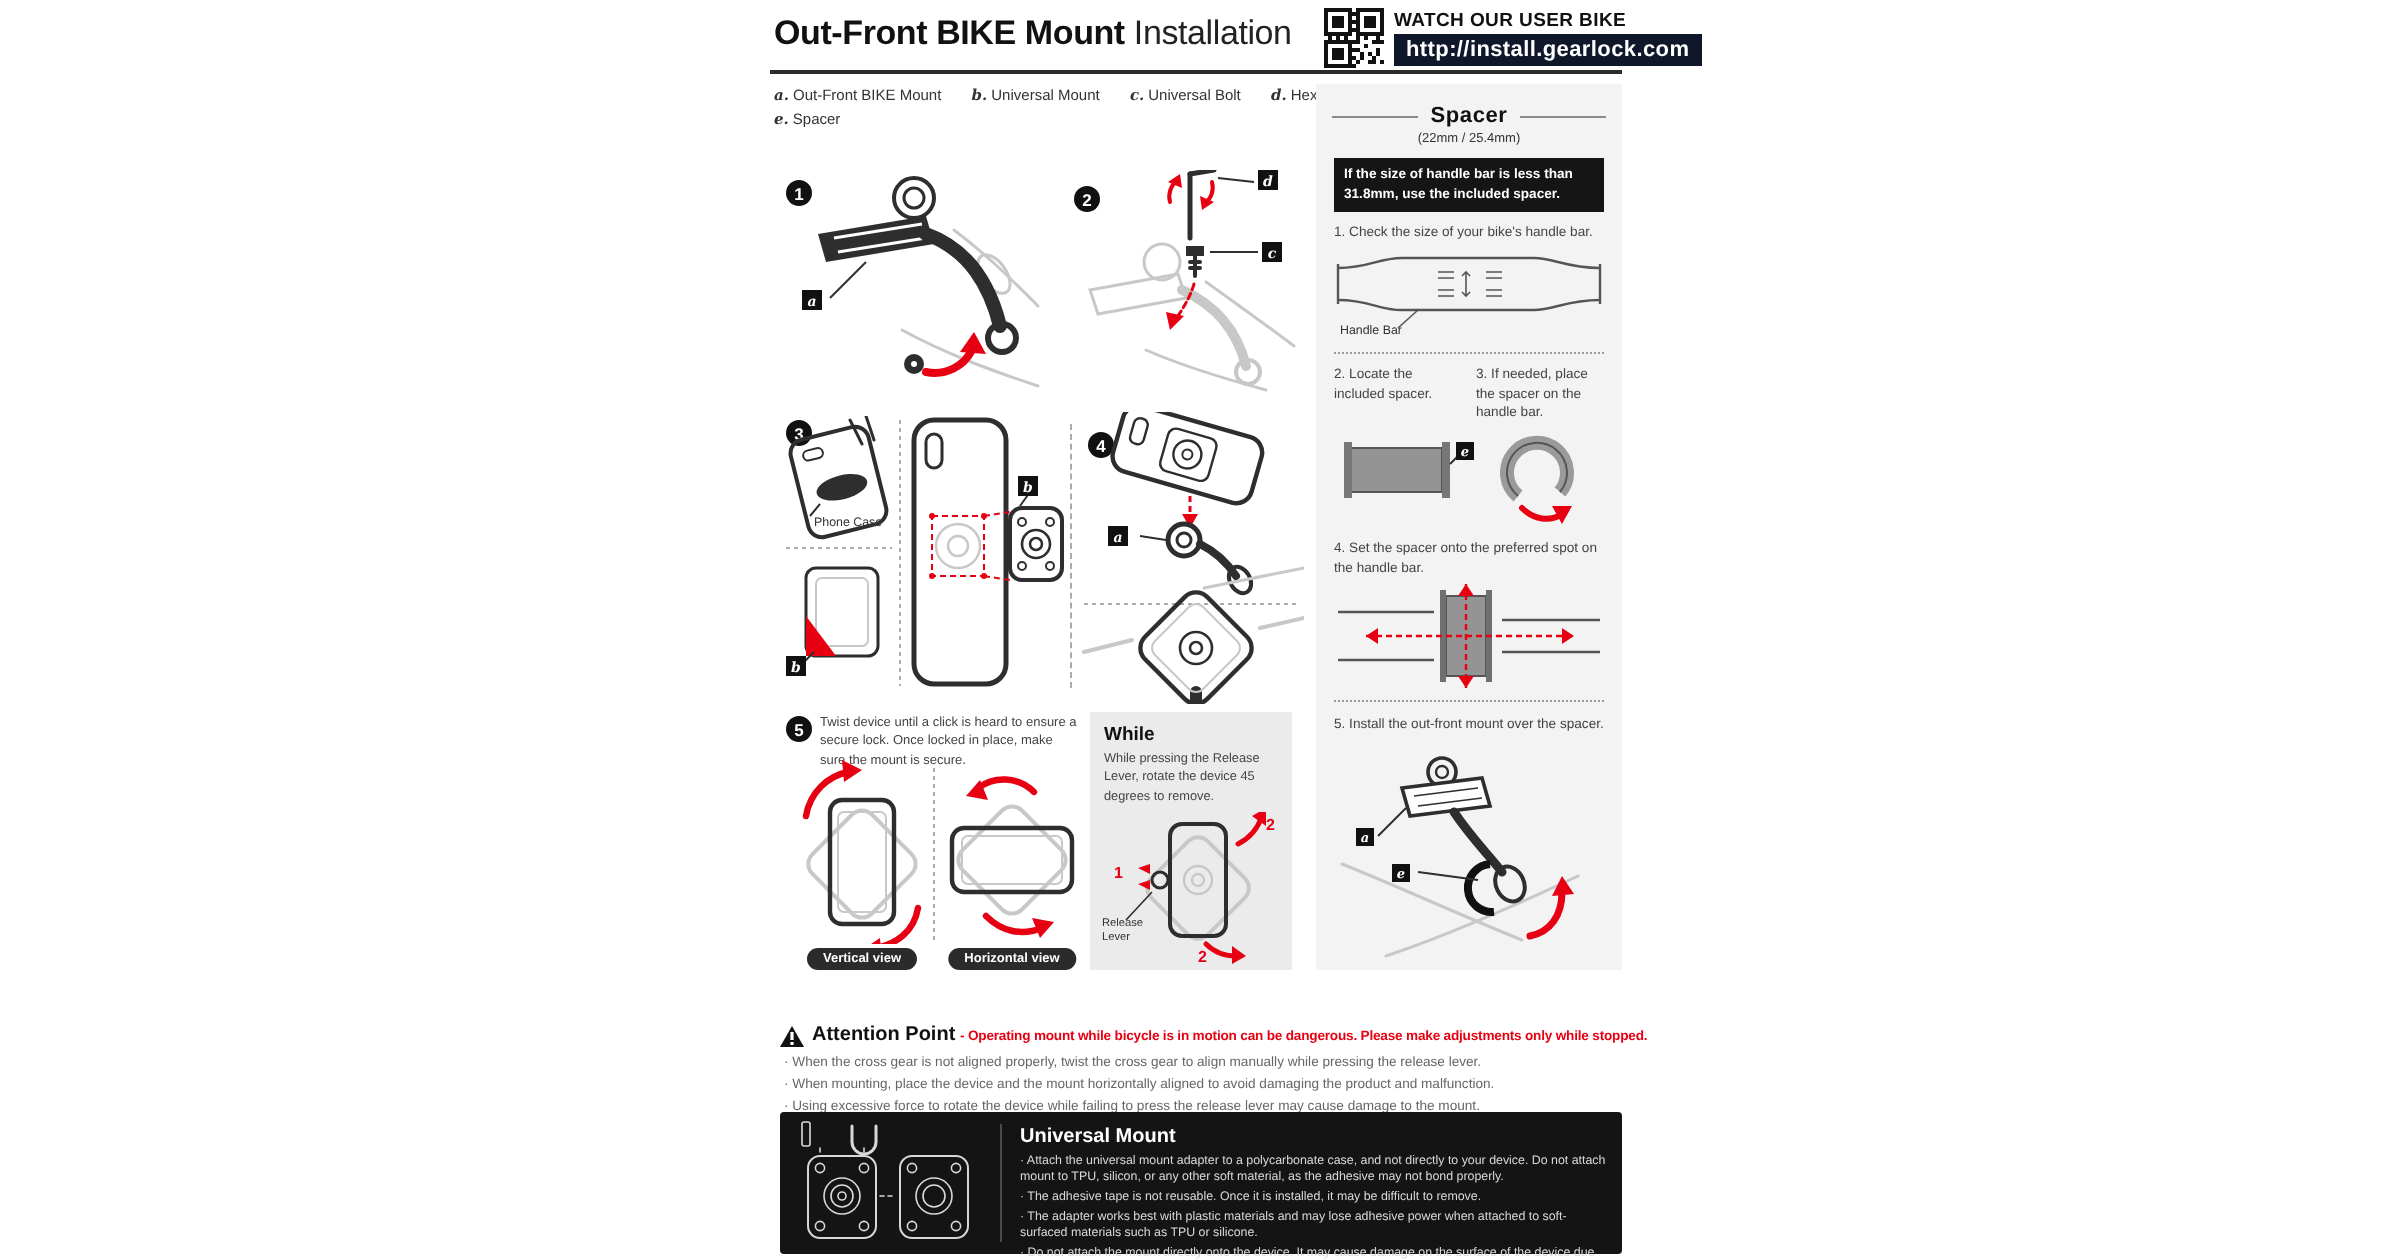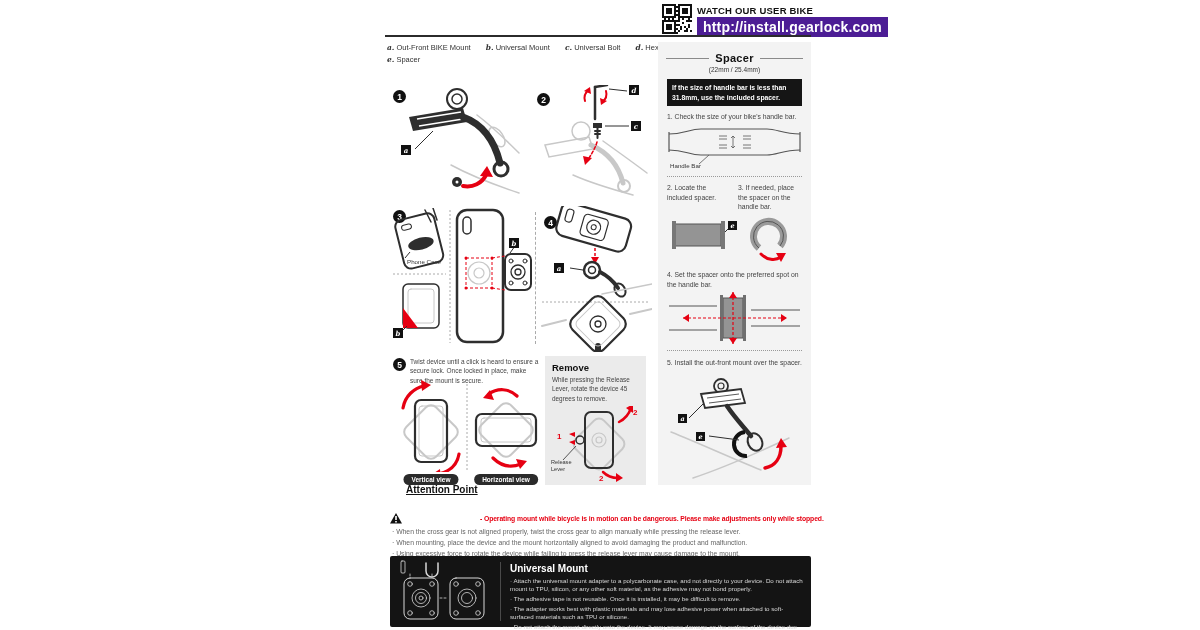--- a/index.html
+++ b/index.html
@@ -7,21 +7,21 @@
     --remove-gray:#ebebeb; --footer-black:#141414;
   }
   *{margin:0;padding:0;box-sizing:border-box;}
   body{font-family:"Liberation Sans","DejaVu Sans",sans-serif;background:#fff;}
   .canvas{position:relative;width:1200px;height:630px;background:#fff;overflow:hidden;}
   .abs{position:absolute;}
   .title{font-size:17px;color:#222;letter-spacing:-0.2px;}
   .title b{color:#111;}
   .hr{border-top:2px solid #2b2b2b;}
   .qr-label{font-size:9.5px;font-weight:bold;color:#111;letter-spacing:0.2px;}
-  .qr-url{background:#4c1d95;color:#fff;font-size:14px;font-weight:bold;padding:2px 6px;letter-spacing:0.2px;}
+  .qr-url{background:#0f172a;color:#fff;font-size:11px;font-weight:bold;padding:2px 6px;letter-spacing:0.2px;}
   .parts-row{font-size:7.5px;color:#333;margin-bottom:3px;white-space:nowrap;}
   .part{margin-right:13px;}
   .pkey{font-weight:bold;font-style:italic;font-family:"DejaVu Serif",serif;margin-right:2px;}
   .badge{width:13px;height:13px;border-radius:50%;background:#111;color:#fff;
          font-size:8.5px;font-weight:bold;display:flex;align-items:center;justify-content:center;}
   .sq{width:10px;height:10px;background:#111;color:#fff;font:italic bold 7px "DejaVu Serif",serif;
       display:flex;align-items:center;justify-content:center;}
   .sq.sm{width:9px;height:9px;font-size:6.5px;}
   .smalltext{font-size:6.5px;color:#444;line-height:1.45;}
   .diag-label{font-size:6.2px;color:#333;}
@@ -52,20 +52,23 @@
   .s-red{stroke:var(--accent-red,#e60012);fill:none;stroke-linecap:round;}
   .f-dark{fill:#2e2e2e;}
   .f-red{fill:var(--accent-red,#e60012);}
   .s-white{stroke:#d8d8d8;fill:none;stroke-linecap:round;}
 </style>
 </head>
 <body>
 
 <div class="canvas">
 
+  <div class="abs title" style="left:387px;top:7px;">
+    <b>Out-Front BIKE Mount</b><span> Installation</span>
+  </div>
 
   <svg class="abs" style="left:662px;top:4px;" width="30" height="30" viewBox="0 0 30 30">
     <rect width="30" height="30" fill="#fff"></rect>
     <path fill="#111" d="M0,0h14v14h-14z M16,0h14v14h-14z M0,16h14v14h-14z"></path>
     <path fill="#fff" d="M2,2h10v10h-10z M18,2h10v10h-10z M2,18h10v10h-10z"></path>
     <path fill="#111" d="M4,4h6v6h-6z M20,4h6v6h-6z M4,20h6v6h-6z"></path>
     <path fill="#111" d="M16,16h2v2h-2z M20,18h2v2h-2z M24,16h4v2h-4z M18,22h2v4h-2z M22,22h2v2h-2z
       M26,20h2v4h-2z M16,26h2v2h-2z M22,26h4v2h-4z M28,26h2v2h-2z M16,20h2v2h-2z M24,24h2v2h-2z
       M28,16h2v2h-2z M14,2h2v2h-2z M14,6h2v2h-2z M14,10h2v2h-2z M2,14h2v2h-2z M6,14h2v2h-2z
       M10,14h2v2h-2z M16,14h2v2h-2z M20,14h2v2h-2z M26,14h2v2h-2z M14,16h2v2h-2z M14,20h2v2h-2z
@@ -230,21 +233,21 @@
       <path class="s-red" d="M124,16 C116,8 104,8 96,14" stroke-width="3.2"></path>
       <polygon class="f-red" points="90,18 101,20 97,10"></polygon>
       <path class="s-red" d="M100,78 C108,86 118,88 128,84" stroke-width="3.2"></path>
       <polygon class="f-red" points="134,81 123,79 127,89"></polygon>
     </svg>
     <div class="abs pill" style="left:38px;top:118px;transform:translateX(-50%);">Vertical view</div>
     <div class="abs pill" style="left:113px;top:118px;transform:translateX(-50%);">Horizontal view</div>
   </div>
 
   <div class="abs remove-panel" style="left:545px;top:356px;width:101px;height:129px;">
-    <div class="abs remove-title" style="left:7px;top:6px;">Remove</div>
+    <div class="abs remove-title" style="left:7px;top:6px;">While</div>
     <div class="abs remove-body" style="left:7px;top:19px;width:88px;">While pressing the Release Lever, rotate the device 45 degrees to remove.</div>
     <svg class="abs" style="left:4px;top:50px;" width="93" height="76" viewBox="0 0 93 76">
       <g transform="rotate(45 50 38)">
         <rect x="30" y="18" width="40" height="40" rx="7" class="s-fade" stroke-width="2"></rect>
       </g>
       <rect x="36" y="6" width="28" height="56" rx="6" class="s-dark" stroke-width="2" fill="#fff"></rect>
       <circle cx="50" cy="34" r="7" class="s-fade" stroke-width="1.2"></circle>
       <circle cx="50" cy="34" r="3" class="s-fade" stroke-width="1.2"></circle>
       <circle cx="31" cy="34" r="4" class="s-dark" stroke-width="1.5" fill="#fff"></circle>
       <polygon class="f-red" points="20,28 26,26 26,31"></polygon>
@@ -334,21 +337,21 @@
     </svg>
     <div class="abs sq sm" style="left:20px;top:372px;">a</div>
     <div class="abs sq sm" style="left:38px;top:390px;">e</div>
   </div>
 
   <svg class="abs" style="left:390px;top:513px;" width="12" height="11" viewBox="0 0 12 11">
     <polygon points="6,0 12,10.5 0,10.5" fill="#111"></polygon>
     <rect x="5.2" y="3" width="1.6" height="4" fill="#fff"></rect>
     <rect x="5.2" y="8" width="1.6" height="1.5" fill="#fff"></rect>
   </svg>
-  <div class="abs att-title" style="left:406px;top:484px;text-decoration:underline;">Attention Point</div>
+  <div class="abs att-title" style="left:406px;top:512px;">Attention Point</div>
   <div class="abs att-warning" style="left:480px;top:515px;">- Operating mount while bicycle is in motion can be dangerous. Please make adjustments only while stopped.</div>
   <div class="abs" style="left:392px;top:527px;width:420px;">
     <div class="att-bullet">· When the cross gear is not aligned properly, twist the cross gear to align manually while pressing the release lever.</div>
     <div class="att-bullet">· When mounting, place the device and the mount horizontally aligned to avoid damaging the product and malfunction.</div>
     <div class="att-bullet">· Using excessive force to rotate the device while failing to press the release lever may cause damage to the mount.</div>
   </div>
 
   <div class="abs footer" style="left:390px;top:556px;width:421px;height:71px;">
     <svg class="abs" style="left:8px;top:4px;" width="96" height="63" viewBox="0 0 96 63">
       <path class="s-white" d="M28,3 v8 a6,6 0 0 0 12,0 v-8" stroke-width="1.5"></path>

